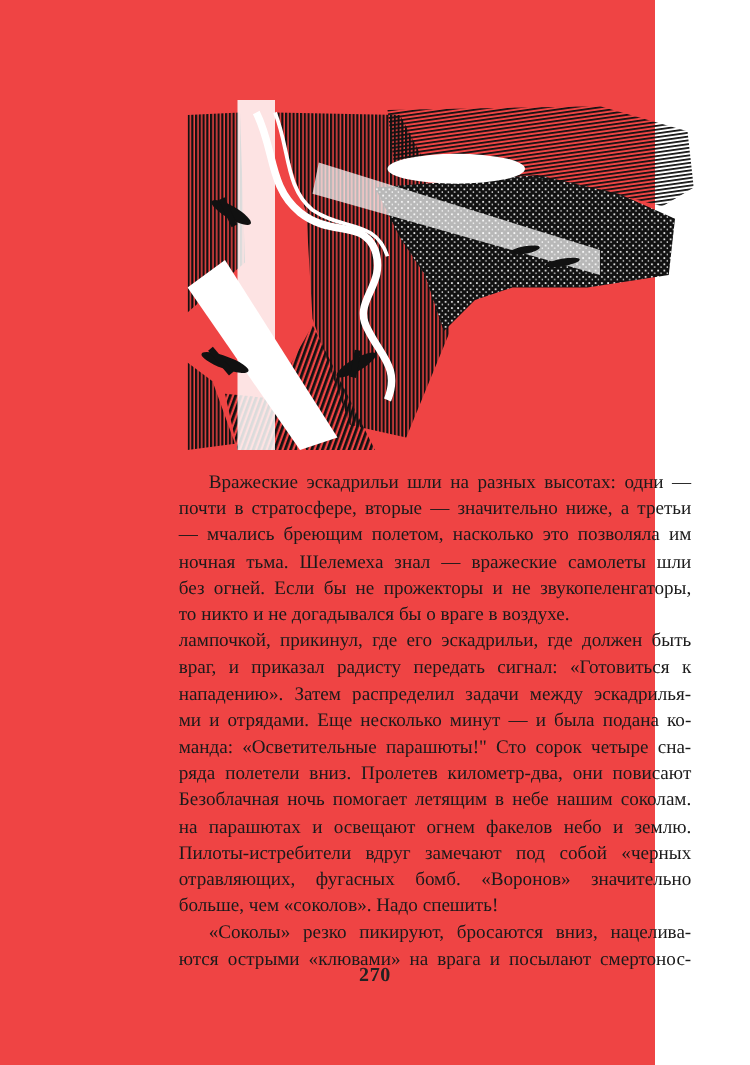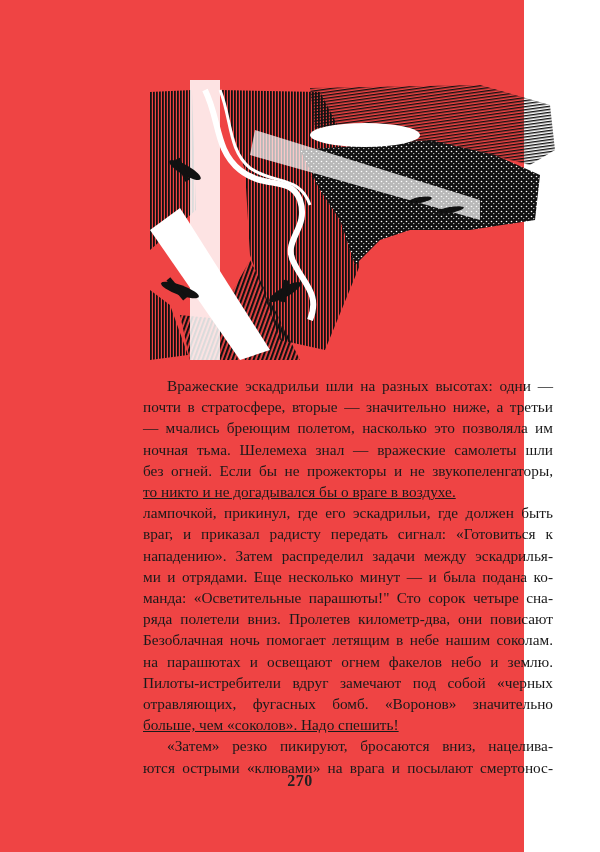--- a/index.html
+++ b/index.html
@@ -8,21 +8,21 @@
     .illustration {
       position: absolute; left: 150px; top: 80px; width: 405px; height: 280px;
     }
     .illustration svg { width: 100%; height: 100%; display: block; }
     .text-block {
       position: absolute; left: 143px; top: 375px; width: 410px;
       font-family: "Liberation Serif", serif; font-size: 15.3px; line-height: 21.2px;
       color: #1a1a1a; text-align: justify;
     }
     .line { display: block; white-space: nowrap; text-align-last: justify; text-align: justify; }
-    .line.last { text-align-last: left; text-decoration: underline; }
+    .line.last { text-align-last: left; }
     .line.indent { padding-left: 24px; }
     .page-number {
       position: absolute; left: 0; width: 600px; top: 772px; text-align: center;
       font-family: "Liberation Serif", serif; font-weight: bold; font-size: 16px; color: #222;
       letter-spacing: 0.5px;
     }
   </style>
 </head>
 <body>
 
@@ -97,19 +97,19 @@
       <span class="line">ми и отрядами. Еще несколько минут — и была подана ко-</span>
       <span class="line">манда: «Осветительные парашюты!" Сто сорок четыре сна-</span>
       <span class="line">ряда полетели вниз. Пролетев километр-два, они повисают</span>
       <span class="line">Безоблачная ночь помогает летящим в небе нашим соколам.</span>
       <span class="line">на парашютах и освещают огнем факелов небо и землю.</span>
       <span class="line">Пилоты-истребители вдруг замечают под собой «черных</span>
       <span class="line">отравляющих, фугасных бомб. «Воронов» значительно</span>
       <span class="line last">больше, чем «соколов». Надо спешить!</span>
     </div>
     <div class="paragraph">
-      <span class="line indent">«Затем» резко пикируют, бросаются вниз, нацелива-</span>
+      <span class="line indent">«Соколы» резко пикируют, бросаются вниз, нацелива-</span>
       <span class="line">ются острыми «клювами» на врага и посылают смертонос-</span>
     </div>
   </div>
 
   <div class="page-number">270</div>
 </div>
 
 </body></html>

